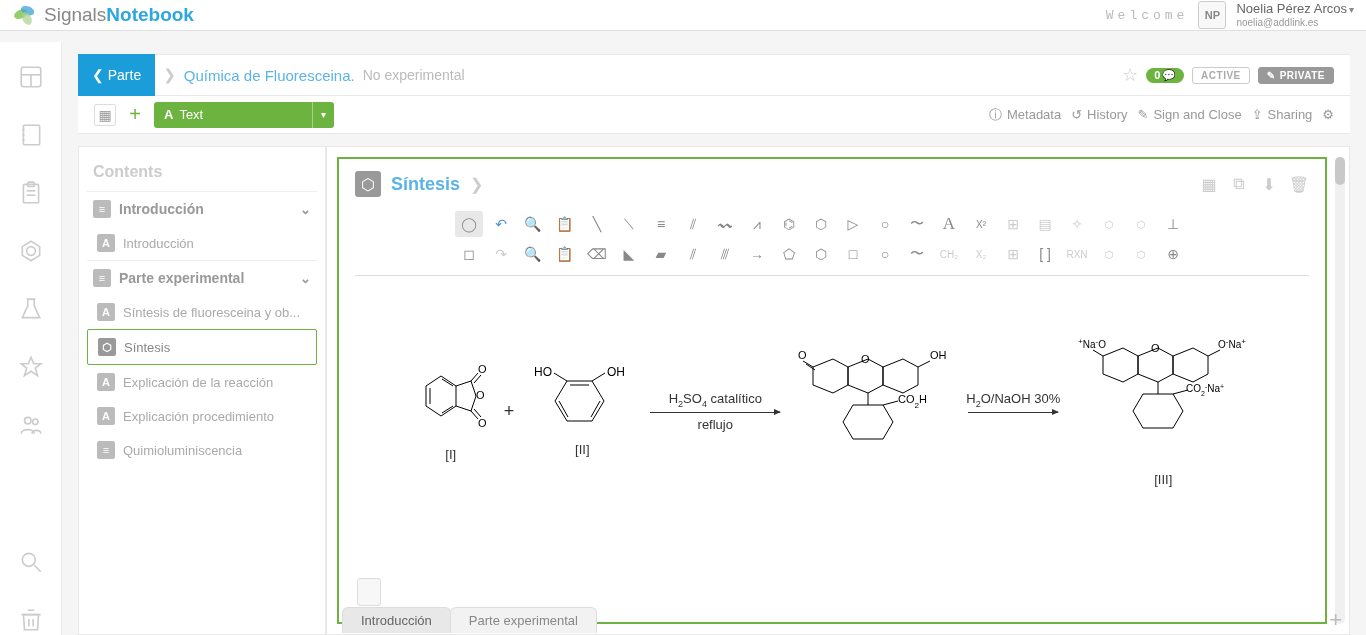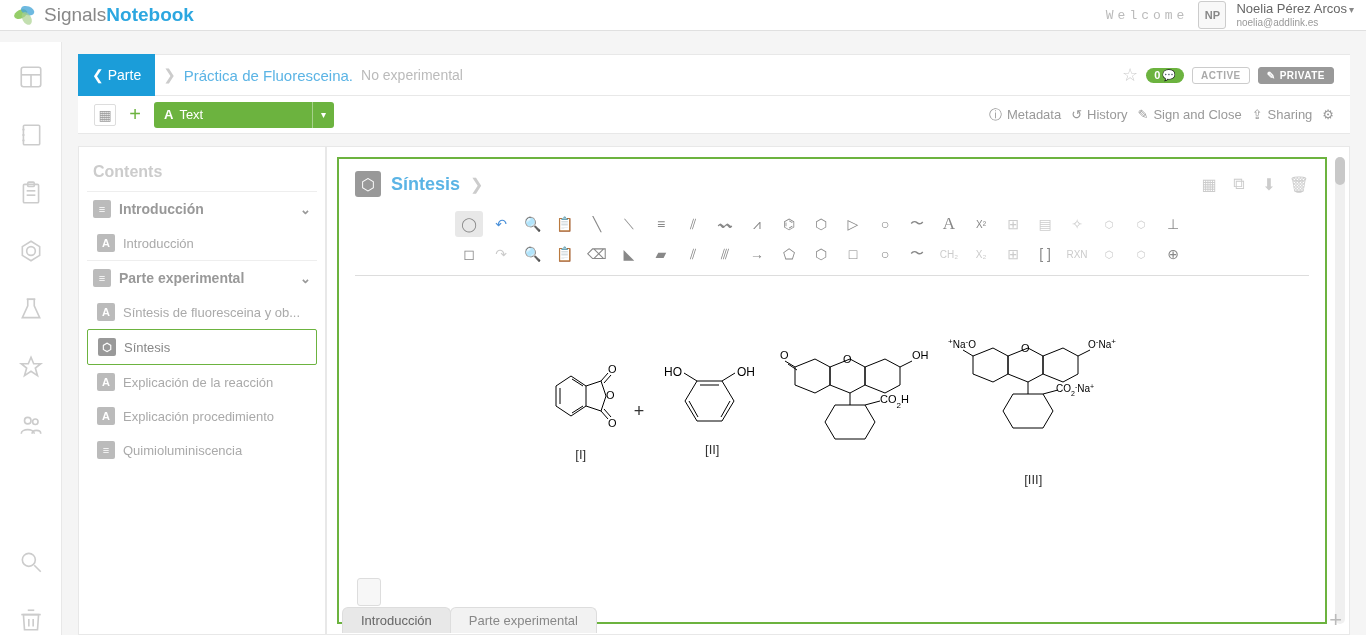--- a/index.html
+++ b/index.html
@@ -198,21 +198,21 @@
 </div>
 
 <div class="main">
 
   <div class="crumbbar">
     <div class="back-btn">
         <span>❮</span>
         <span>Parte</span>
       </div>
     <span class="crumb-sep">❯</span>
-    <span class="crumb current">Práctica de Fluoresceina.</span>
+    <span class="crumb current">Química de Fluoresceina.</span>
     <span class="crumb-desc">No experimental</span>
     <span class="crumb-spacer"></span>
     <span class="star-icon">☆</span>
     <span class="comment-badge">
         <span>0</span>
         <span>💬</span>
       </span>
     <span class="status-pill">ACTIVE</span>
     <span class="status-pill private">
         <span>✎</span>
@@ -386,37 +386,47 @@
               <line x1="38" y1="19" x2="57" y2="19" stroke="#000"></line>
               <line x1="27" y1="35" x2="36" y2="51" stroke="#000"></line>
               <line x1="68" y1="35" x2="59" y2="51" stroke="#000"></line>
               <line x1="35" y1="15" x2="22" y2="7" stroke="#000"></line>
                 <text x="2" y="10" font-size="12">HO</text>
               <line x1="60" y1="15" x2="73" y2="7" stroke="#000"></line>
                 <text x="75" y="10" font-size="12">OH</text>
             </svg>
             <span class="mol-label">[II]</span>
           </div>
+          <div class="arrow-block">
+            <span>H<sub>2</sub>SO<sub>4</sub> catalítico</span>
+            <div class="arrow-line"></div>
+            <span>reflujo</span>
+          </div>
           <div class="mol">
             <svg width="150" height="130" viewBox="0 0 150 130">
               <polygon points="15,20 35,12 50,20 50,38 35,46 15,38" fill="none" stroke="#000"></polygon>
               <polygon points="50,20 70,12 85,20 85,38 70,46 50,38" fill="none" stroke="#000"></polygon>
               <polygon points="85,20 105,12 120,20 120,38 105,46 85,38" fill="none" stroke="#000"></polygon>
               <text x="63" y="16" font-size="11">O</text>
               <line x1="15" y1="20" x2="5" y2="14" stroke="#000"></line>
                 <line x1="17" y1="23" x2="8" y2="17" stroke="#000"></line>
                 <text x="0" y="12" font-size="11">O</text>
               <line x1="120" y1="20" x2="132" y2="14" stroke="#000"></line>
                 <text x="132" y="12" font-size="11">OH</text>
               <line x1="70" y1="46" x2="70" y2="58" stroke="#000"></line>
               <polygon points="55,58 85,58 95,75 85,92 55,92 45,75" fill="none" stroke="#000"></polygon>
               <line x1="85" y1="58" x2="100" y2="54" stroke="#000"></line>
                 <text x="100" y="56" font-size="11">CO<tspan baseline-shift="sub" font-size="8">2</tspan>H</text>
             </svg>
           </div>
+          <div class="arrow-block">
+            <span>H<sub>2</sub>O/NaOH 30%</span>
+            <div class="arrow-line" style="width:90px"></div>
+            <span>&nbsp;</span>
+          </div>
           <div class="mol">
             <svg width="170" height="130" viewBox="0 0 170 130">
               <polygon points="25,20 45,12 60,20 60,38 45,46 25,38" fill="none" stroke="#000"></polygon>
               <polygon points="60,20 80,12 95,20 95,38 80,46 60,38" fill="none" stroke="#000"></polygon>
               <polygon points="95,20 115,12 130,20 130,38 115,46 95,38" fill="none" stroke="#000"></polygon>
               <text x="73" y="16" font-size="11">O</text>
               <line x1="25" y1="20" x2="15" y2="14" stroke="#000"></line>
                 <text x="0" y="12" font-size="10"><tspan baseline-shift="super" font-size="8">+</tspan>Na<tspan baseline-shift="super" font-size="8">-</tspan>O</text>
               <line x1="130" y1="20" x2="142" y2="14" stroke="#000"></line>
                 <text x="140" y="12" font-size="10">O<tspan baseline-shift="super" font-size="8">-</tspan>Na<tspan baseline-shift="super" font-size="8">+</tspan></text>

